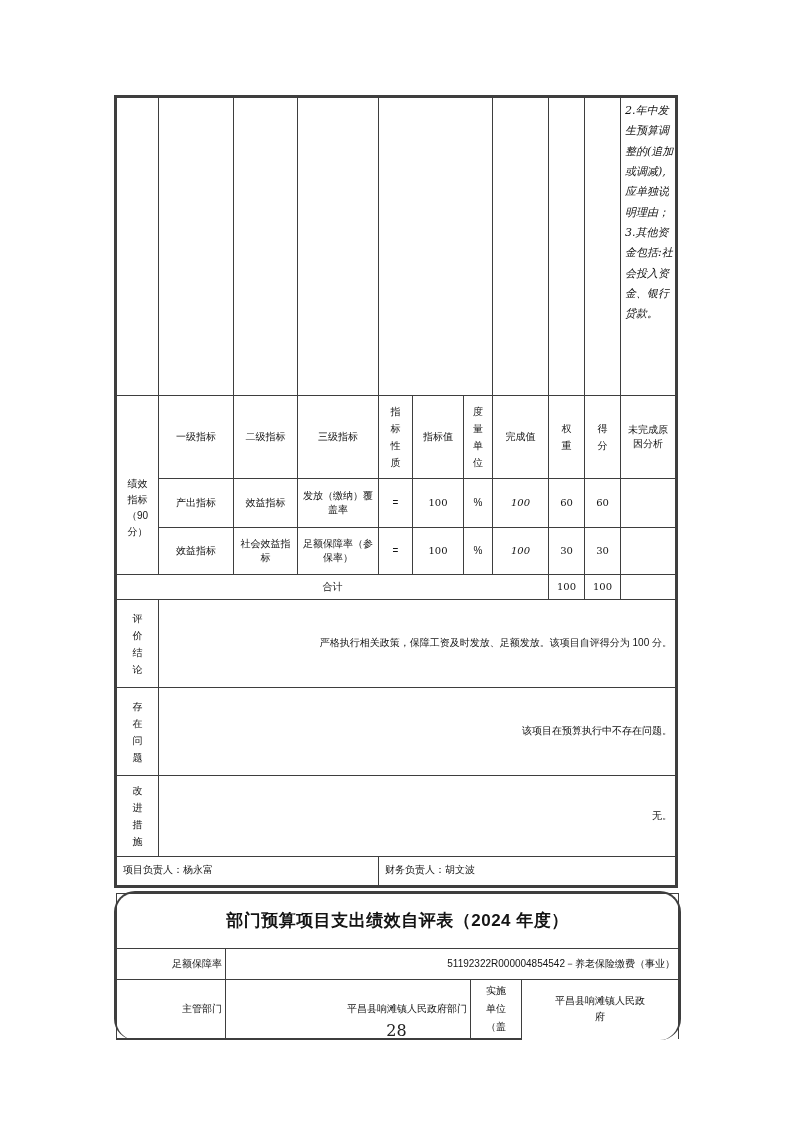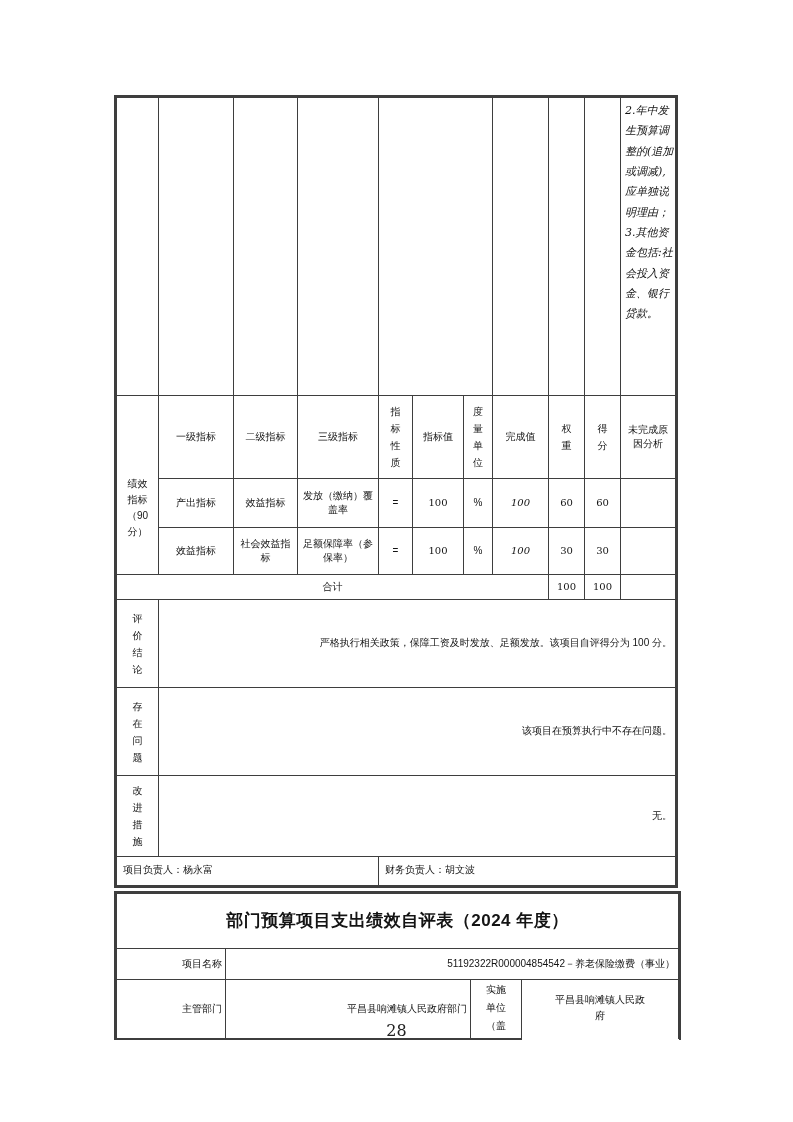--- a/index.html
+++ b/index.html
@@ -3,21 +3,21 @@
 <meta charset="utf-8">
 <style>
   html,body { margin:0; padding:0; }
   body {
     width:793px; height:1122px; position:relative;
     background:#ffffff; overflow:hidden;
     font-family:"Liberation Sans", sans-serif; color:#141414;
   }
   .tbl-wrap { position:absolute; border:2px solid #3e3e3e; }
   #t1wrap { left:114px; top:95px; }
-  #t2wrap { left:114px; top:891px; border-bottom:none; }
+  #t2wrap { left:114px; top:891px; border-bottom:none;border-radius:21px; }
   table { border-collapse:collapse; table-layout:fixed; }
   td {
     border:1px solid #3e3e3e;
     font-size:10px; line-height:1.45;
     text-align:center; vertical-align:middle;
     padding:2px 3px; overflow:hidden;
     word-break:break-all;
   }
   
   tr.rA td { height:291px; }
@@ -40,21 +40,21 @@
   .inum { font-family:"DejaVu Serif", serif; font-style:italic; font-weight:500; }
   .ltext { text-align:right; padding-left:8px; }
   .sig { text-align:left; padding-left:6px;font-family:Liberation Mono, monospace; }
   
   tr.sA td { height:50px; }
   tr.sB td { height:26px; }
   tr.sC td { height:41px; }
   .t2title { font-size:17px; font-weight:bold; letter-spacing:0.5px; }
   .no-bot { border-bottom:none; }
   .thick-bot { border-bottom:2px solid #3e3e3e; }
-  .impl-cell { line-height:1.8; padding:2px 15px;font-family:Liberation Mono, monospace; }
+  .impl-cell { line-height:1.8; padding:2px 15px; }
   .impl-val { display:inline-block; max-width:9.3em; line-height:1.6; }
   #pageno {
     position:absolute; left:0; right:0; top:1021px;
     text-align:center; font-family:"DejaVu Serif", serif; font-size:16px; color:#222;
   }
 </style>
 </head>
 <body>
 
 <div class="tbl-wrap" id="t1wrap">
@@ -153,21 +153,21 @@
       <col style="width:109px">
         <col style="width:245px">
         <col style="width:48px">
         <col style="width:157px">
     </colgroup>
     <tbody>
         <tr class="sA">
       <td colspan="4" class="t2title">部门预算项目支出绩效自评表（2024 年度）</td>
     </tr>
     <tr class="sB">
-      <td class="ltext">项目名称</td>
+      <td class="ltext">足额保障率</td>
       <td colspan="3" class="ltext">51192322R000004854542－养老保险缴费（事业）</td>
     </tr>
     <tr class="sC">
       <td class="ltext thick-bot">主管部门</td>
       <td class="ltext thick-bot">平昌县响滩镇人民政府部门</td>
       <td class="ltext impl-cell thick-bot">实施单位（盖</td>
       <td class="no-bot impl-cell"><span class="impl-val">平昌县响滩镇人民政府</span></td>
     </tr>
   </tbody>
     </table>

